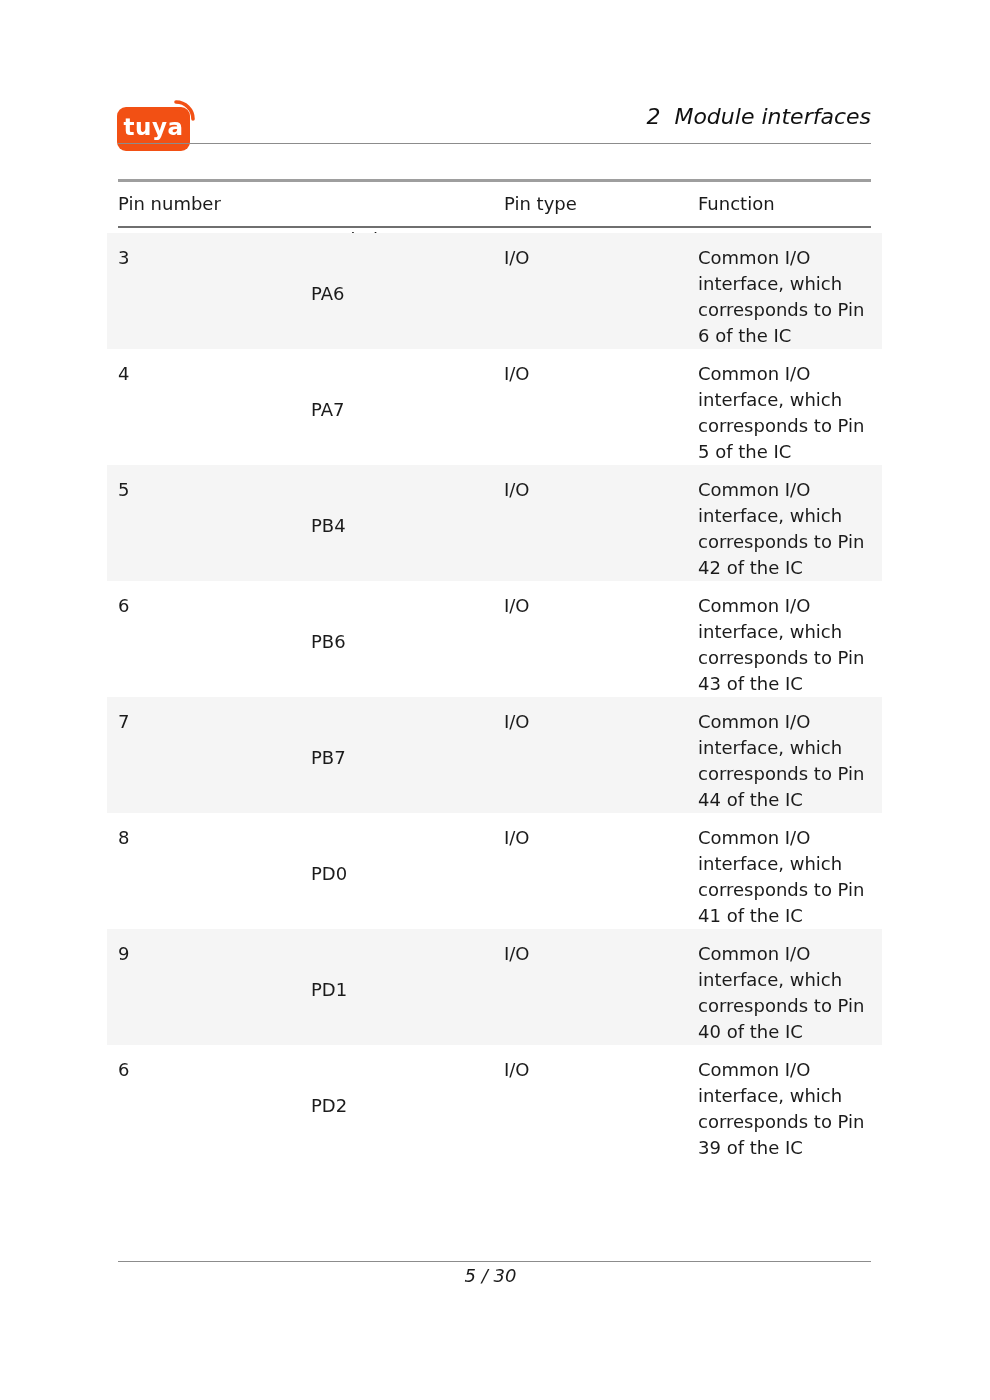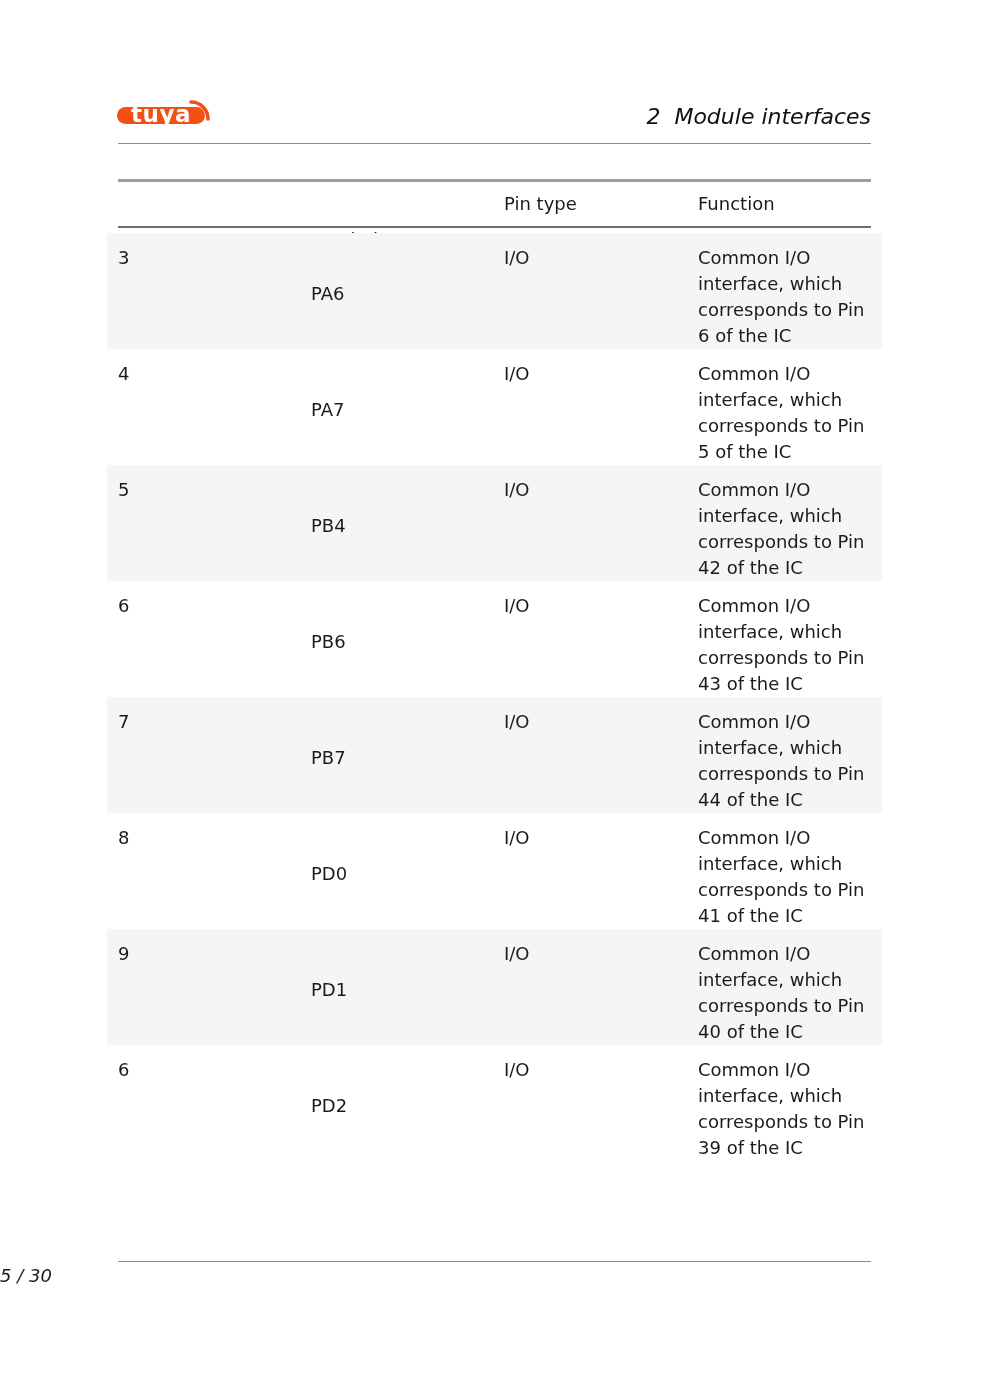--- a/index.html
+++ b/index.html
@@ -13,22 +13,21 @@
     color: #1b1b1b;
     overflow: hidden;
   }
 
   
   .logo {
     position: absolute;
     left: 117px;
     top: 107px;
     width: 73px;
-    height: 17px;
-    padding-left: 15px;
+    height: 44px;
   }
   .logo-box {
     position: absolute;
     inset: 0;
     background: var(--brand, #F25014);
     border-radius: 9px;
     display: flex;
     align-items: center;
     justify-content: center;
   }
@@ -116,21 +115,21 @@
     top: 1261px;
     width: 753px;
     height: 1px;
     background: #8c8c8c;
   }
   .footer-text {
     position: absolute;
     left: 0;
     top: 1265px;
     width: 981px;
-    text-align: left;
+    text-align: center;
     font-size: 18px;
     font-style: italic;
     color: #1b1b1b;
   }
 </style>
 </head>
 <body>
 
 <div class="page">
 
@@ -143,20 +142,21 @@
       <path d="M3 13 A10 10 0 0 1 13 23" fill="none" stroke="#F25014" stroke-width="3.6" stroke-linecap="round"></path>
     </svg>
   </div>
   <div class="header-title">2  Module interfaces</div>
   <div class="header-rule"></div>
 
   <section class="pin-table">
     <div class="table-top-border"></div>
 
     <div class="thead">
+      <div class="cell c1">Pin number</div>
       <div class="cell c2">Symbol</div>
       <div class="cell c3">Pin type</div>
       <div class="cell c4">Function</div>
     </div>
     <div class="thead-rule"></div>
 
     <div class="tbody">
 
       <div class="trow shaded">
         <div class="cell c1">3</div>

